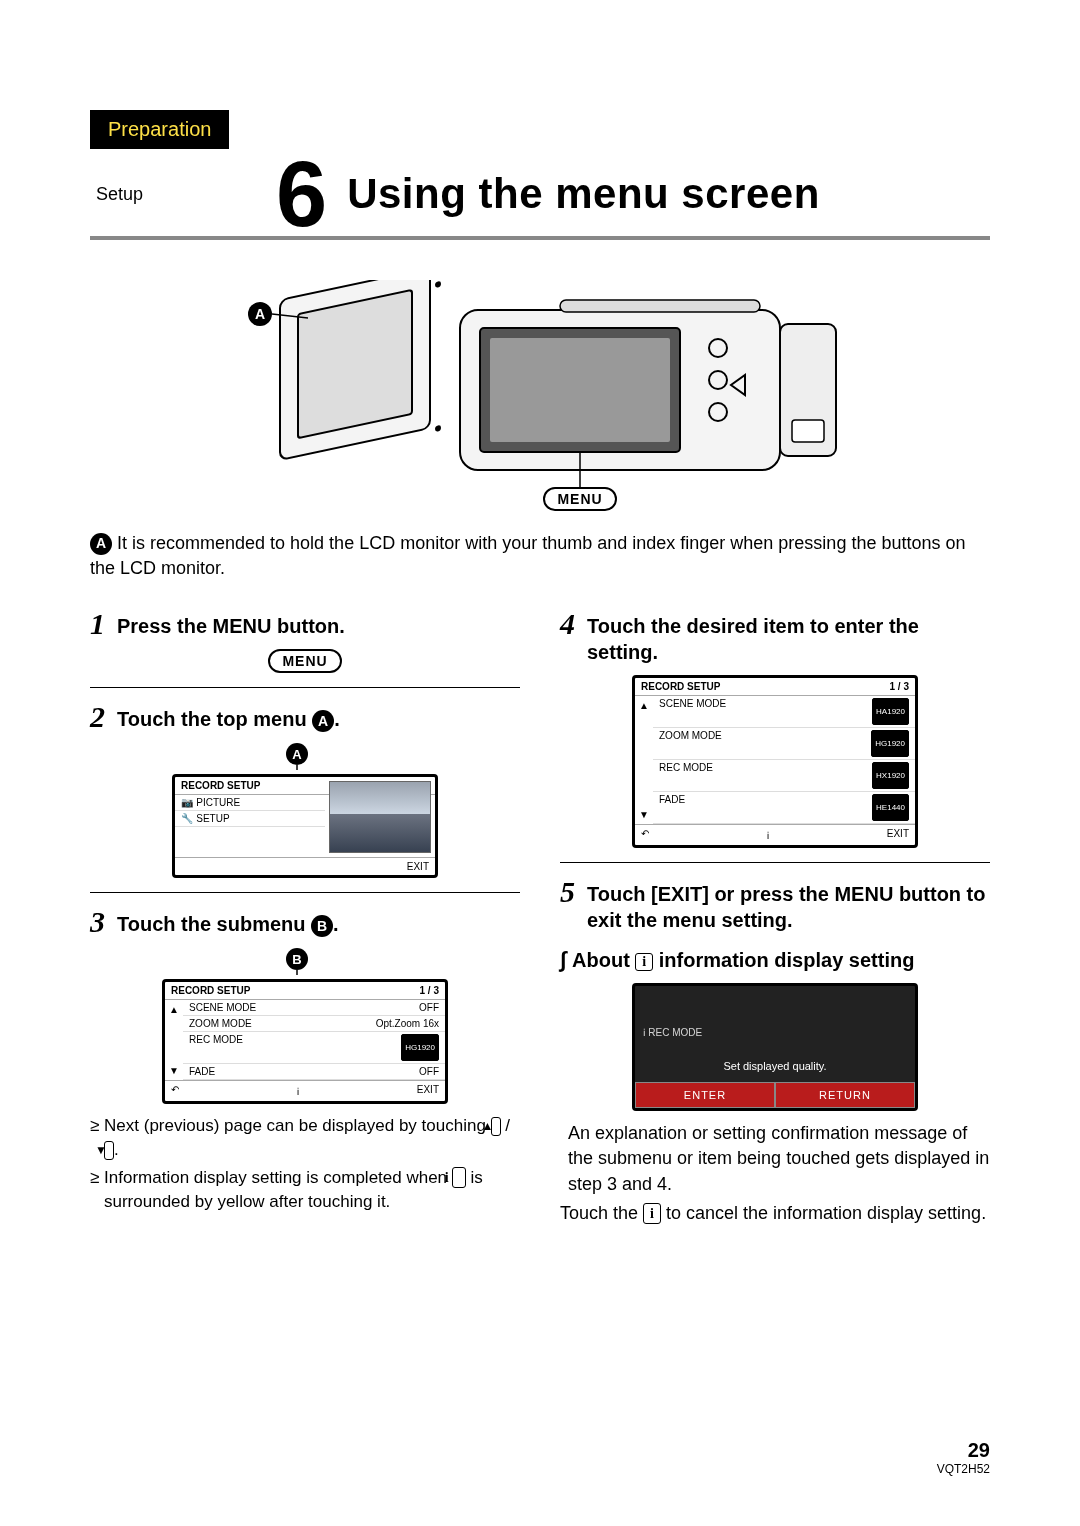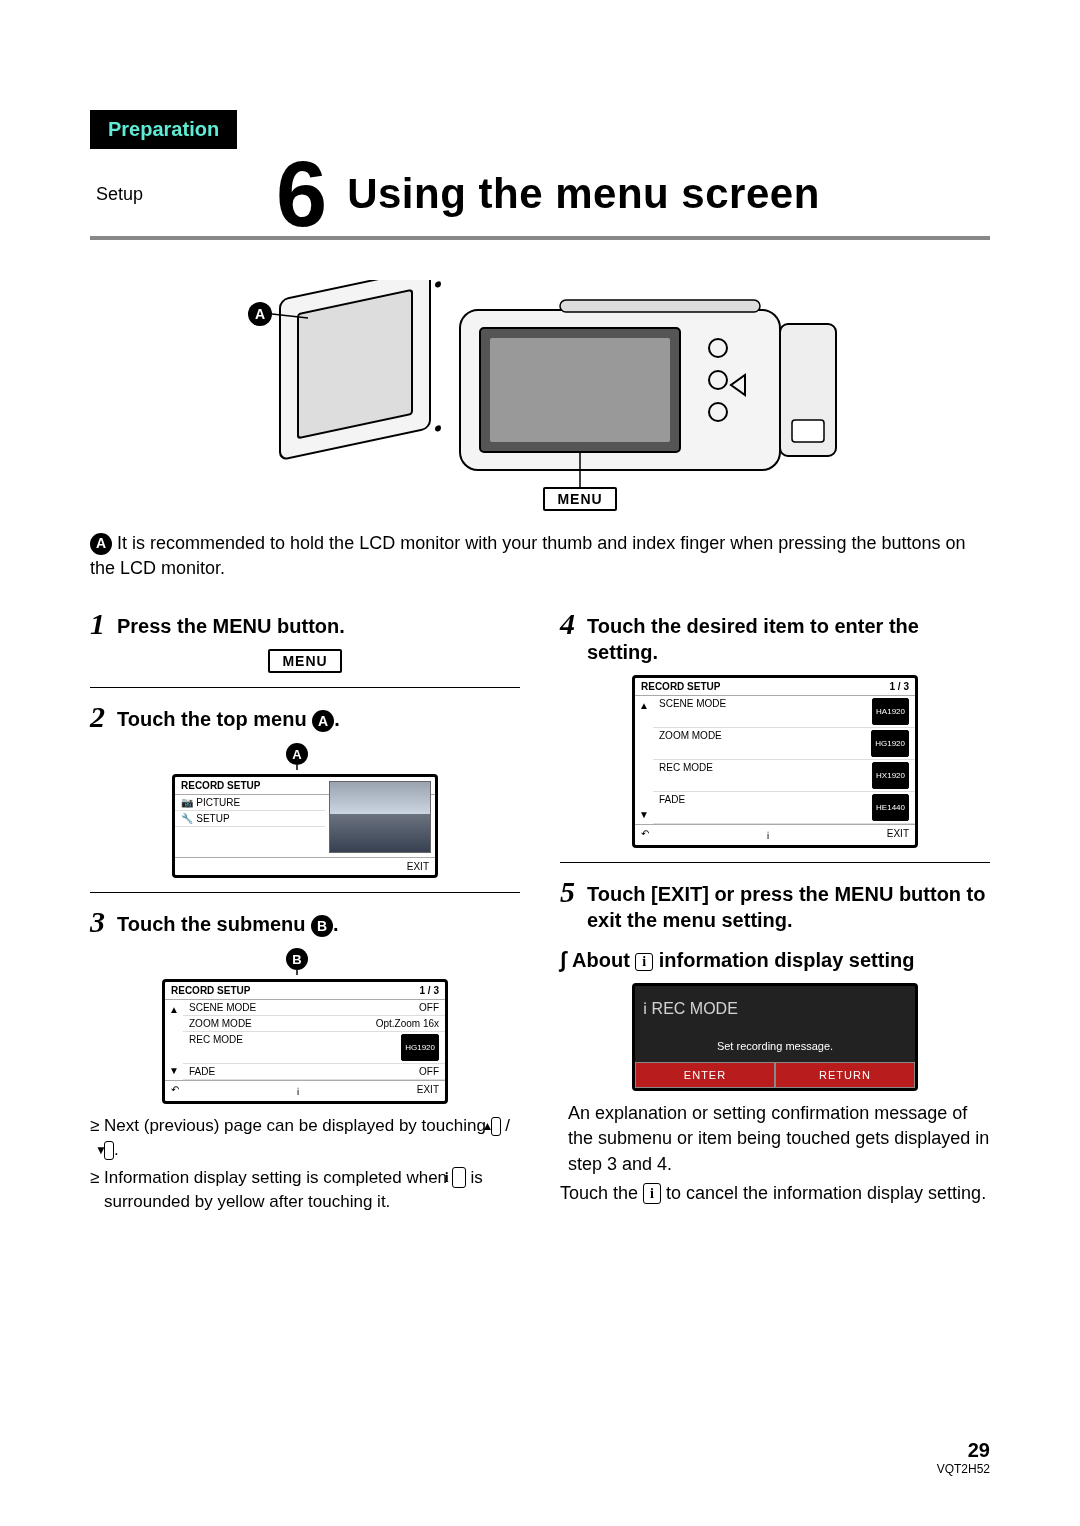--- a/index.html
+++ b/index.html
@@ -14,22 +14,22 @@
     position: relative;
     background: #fff;
   }
   .page {
     padding: 110px 90px 60px 90px;
     box-sizing: border-box;
   }
   
   .section-tab {
     background: #000;
-    color: #5eead4;
-    font-weight: bold;
+    color: #fde047;
+    font-weight: normal;
     padding: 8px 18px;
     display: inline-block;
     font-size: 20px;
   }
   .header-row {
     display: flex;
     align-items: center;
     border-bottom: 4px solid #888;
     margin-top: 4px;
   }
@@ -51,21 +51,21 @@
   }
   
   .camera-wrap {
     text-align: center;
     margin: 40px 0 20px 0;
   }
   .camera-svg { display: inline-block; }
   .menu-pill {
     display: inline-block;
     border: 2px solid #000;
-    border-radius: 2px;
+    border-radius: 12px;
     padding: 2px 12px;
     font-size: 14px;
     font-weight: bold;
     letter-spacing: 1px;
     background: #fff;
   }
   .callout-circle {
     display: inline-flex;
     width: 22px; height: 22px;
     border-radius: 50%;
@@ -189,21 +189,21 @@
     float: right; margin: 4px; border:1px solid #666;
   }
   .lcd-dark {
     border: 3px solid #000;
     border-radius: 4px;
     width: 280px;
     background: #222;
     color: #fff;
     font-size: 11px;
   }
-  .lcd-dark .top { padding:11px 8px; font-size:16px; opacity:.8;}
+  .lcd-dark .top { padding:11px 8px; font-size:10px; opacity:.8;margin-top:28px;}
   .lcd-dark .msg { text-align:center; padding:10px 0; font-size:11px;}
   .lcd-dark .btns { display:flex; }
   .lcd-dark .btn {
     flex:1; text-align:center; padding:6px 0;
     border:1px solid #888; background:#b91c1c; font-size:11px; letter-spacing:1px;
   }
   .center { text-align: center; margin: 10px 0; }
   .callout-pointer {
     display:block; margin: 0 auto 4px auto;
   }
@@ -427,21 +427,21 @@
         <div class="step-text">Touch [EXIT] or press the MENU button to exit the menu setting.</div>
       </div>
 
       <div class="section-head">
         <span class="sq">∫</span><span>About </span><span class="info-icon">i</span><span> information display setting</span>
       </div>
 
       <div class="center">
         <div class="lcd-dark" style="display:inline-block; text-align:left;">
           <div class="top">ℹ <span>REC MODE</span></div>
-          <div class="msg">Set recording message.</div>
+          <div class="msg">Set displayed quality.</div>
           <div class="btns">
             <div class="btn">ENTER</div>
             <div class="btn">RETURN</div>
           </div>
         </div>
       </div>
 
       <p style="font-size:18px;line-height:1.4;margin:8px 0 4px 8px;">An explanation or setting confirmation message of the submenu or item being touched gets displayed in step 3 and 4.</p>
       <p style="font-size:18px;line-height:1.4;margin:0;">
         <span>Touch the </span><span class="info-icon">i</span><span> to cancel the information display setting.</span>

